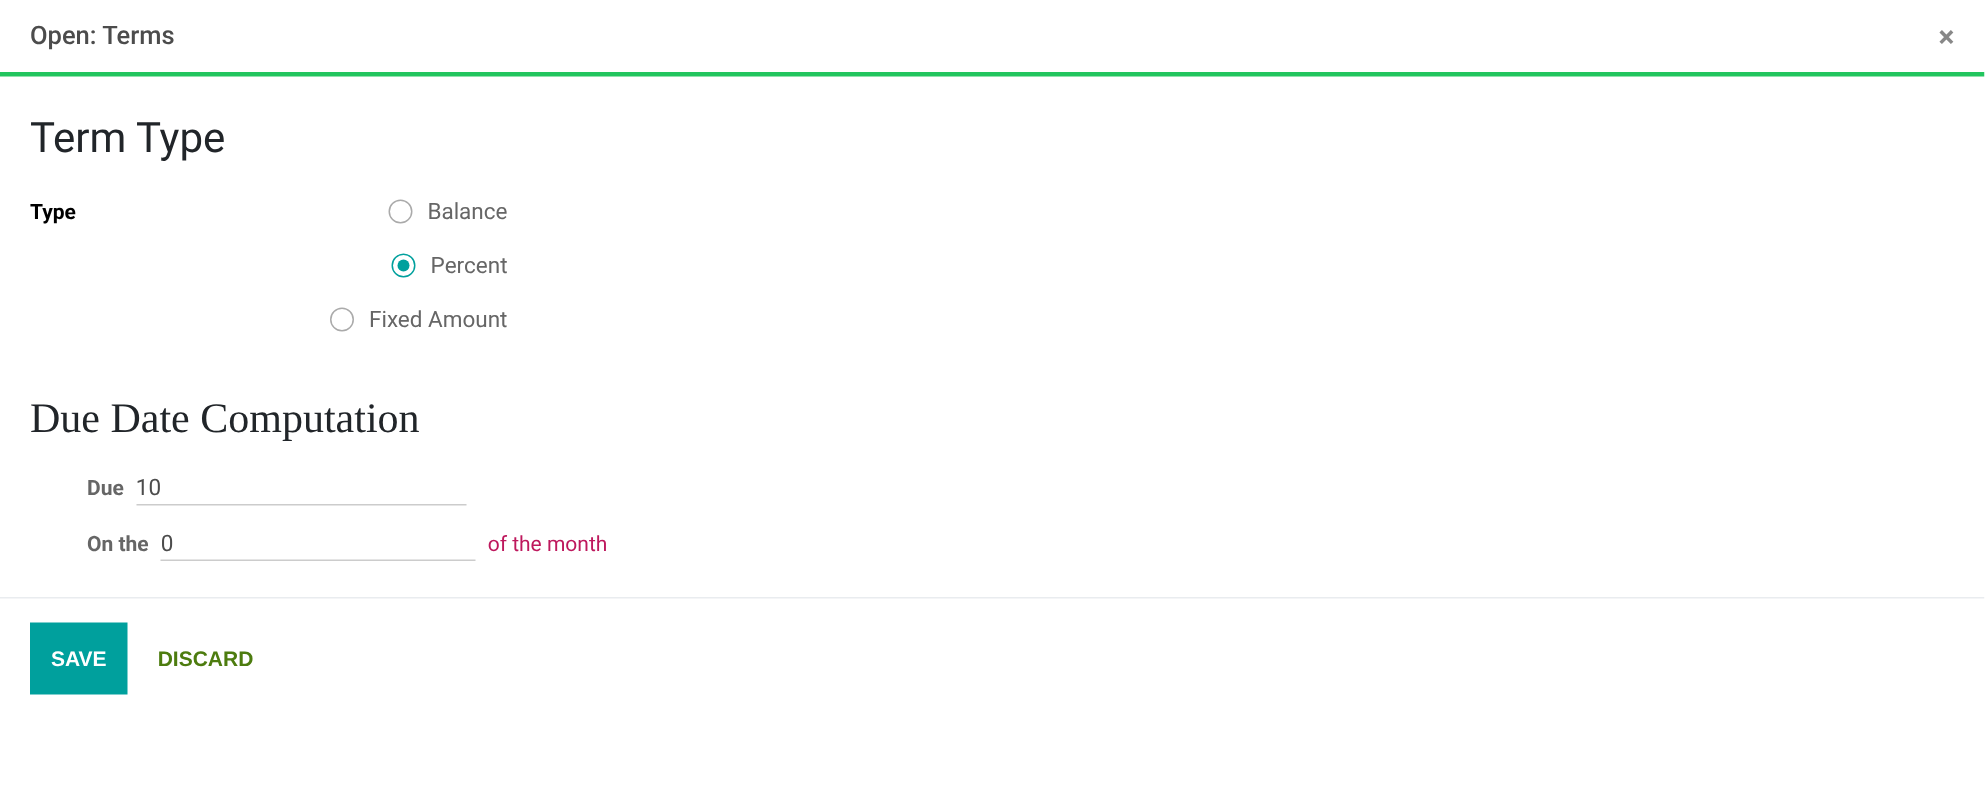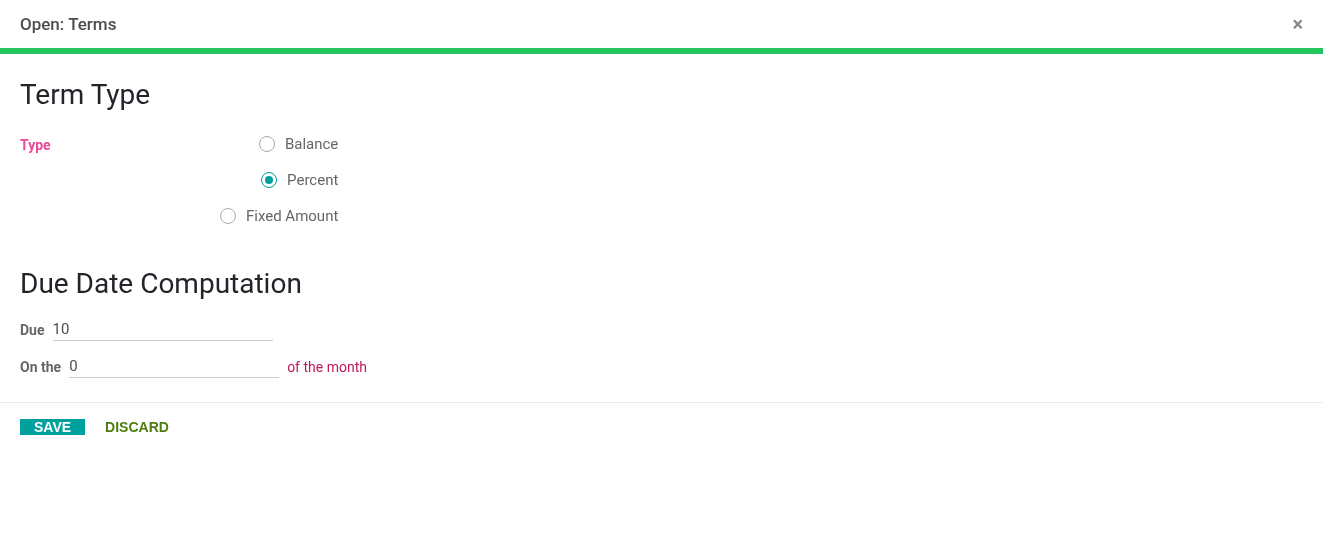--- a/index.html
+++ b/index.html
@@ -12,21 +12,21 @@
       font-size: 14px;
       color: #4c4c4c;
       background: #fff;
       width: 1323px;
     }
     .modal-header {
       display: flex;
       justify-content: space-between;
       align-items: center;
       padding: 14px 20px;
-      border-bottom: 6px solid #22c55e;
+      border-bottom: 3px solid #22c55e;
     }
     .modal-title {
       font-size: 17px;
       font-weight: 500;
       color: #4c4c4c;
     }
     .close-icon {
       font-size: 20px;
       font-weight: bold;
       color: #888;
@@ -38,36 +38,37 @@
     }
     h2.section-title {
       font-size: 28px;
       font-weight: 400;
       color: #212529;
       margin-bottom: 24px;
     }
     h2.section-title.second {
       margin-top: 42px;
       margin-bottom: 18px;
+      font-family: Liberation Serif, serif;
     }
     .form-grid {
       display: flex;
       gap: 40px;
     }
     .form-col {
       flex: 1;
     }
     .form-row {
       display: flex;
       align-items: flex-start;
     }
     .form-label {
       width: 200px;
       font-weight: 700;
-      color: #ec4899;
+      color: #000000;
       font-size: 14px;
       padding-top: 2px;
     }
     .radio-group {
       display: flex;
       flex-direction: column;
       gap: 18px;
       align-items: flex-end;
     }
     .radio-option {
@@ -132,20 +133,21 @@
     }
     .due-rows {
       display: flex;
       flex-direction: column;
       gap: 14px;
     }
     .due-row {
       display: flex;
       align-items: center;
       gap: 8px;
+      margin-left: 38px;
     }
     .due-label {
       font-weight: 700;
       color: #666;
       font-size: 14px;
     }
     .due-num-input {
       width: 220px;
     }
     .select-wrap {
@@ -177,21 +179,21 @@
       border-top: 1px solid #e9ecef;
       padding: 16px 20px;
       display: flex;
       gap: 20px;
       align-items: center;
     }
     .btn-primary {
       background: #00a09d;
       color: #fff;
       border: none;
-      padding: 0 14px;
+      padding: 16px 14px;
       font-size: 14px;
       font-weight: 700;
       cursor: pointer;
       text-transform: uppercase;
     }
     .btn-link {
       background: none;
       border: none;
       color: #4d7c0f;
       font-size: 14px;

